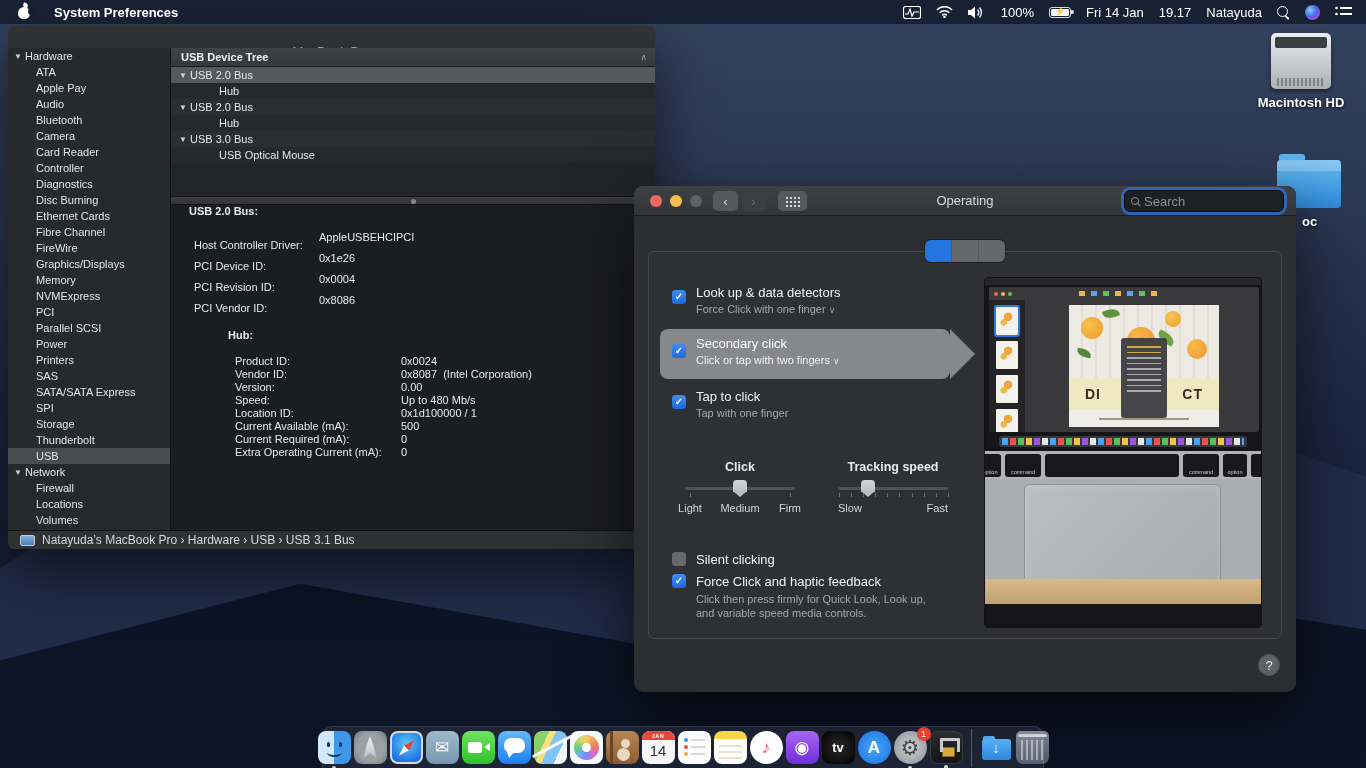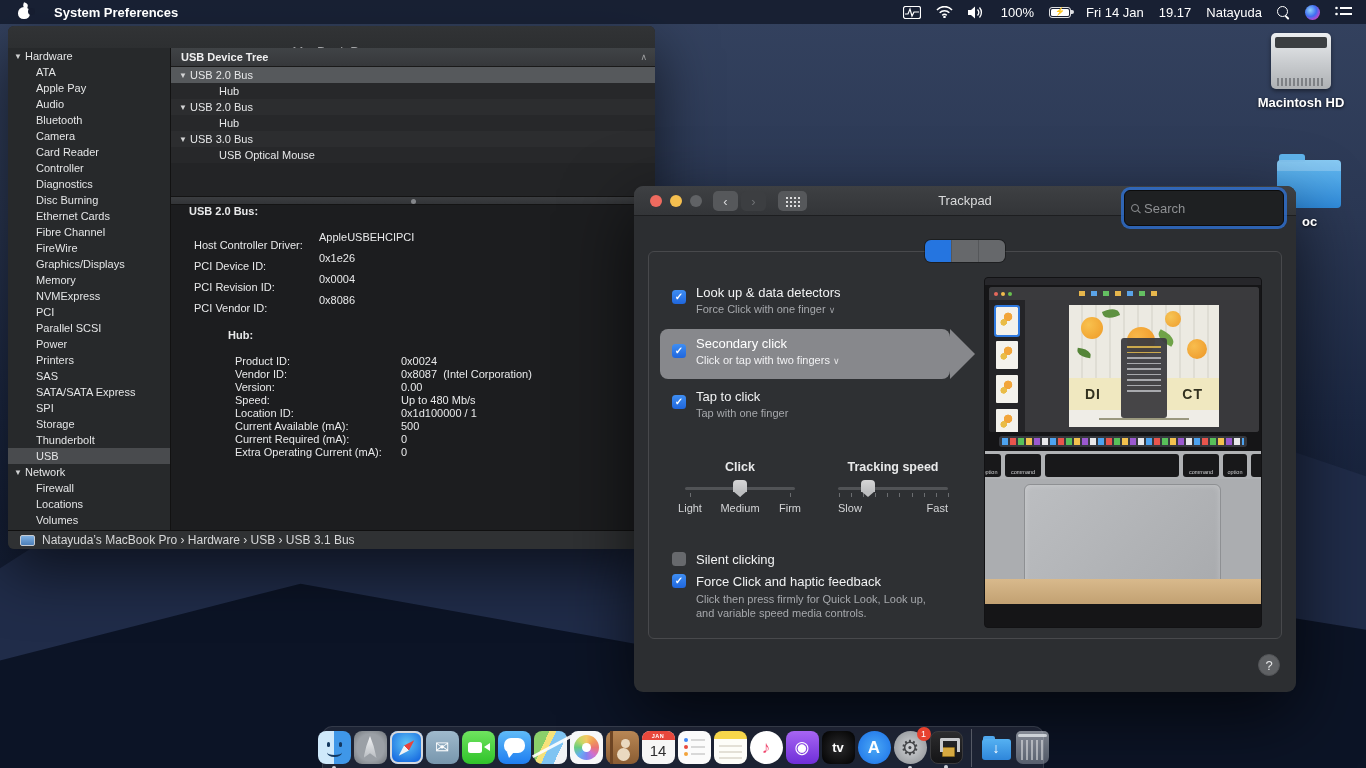--- a/index.html
+++ b/index.html
@@ -79,21 +79,21 @@
             background:#2c2e31; box-shadow:0 24px 70px rgba(0,0,0,.65); color:#eceded; }
   .tp-title { position:absolute; left:0; top:0; right:0; height:30px; background:linear-gradient(#3e4043,#333538); border-bottom:1px solid #1d1e20; }
   .tp-title .tl.red { background:#ee6a5f; } .tp-title .tl.yel { background:#f5bf4f; } .tp-title .tl.gray { background:#606265; }
   .tp-title .tl { position:absolute; top:9px; }
   .nav-btn { position:absolute; top:5px; width:25px; height:20px; border-radius:5px; background:#56585b; color:#d8d9da; font-size:13px;
              display:flex; align-items:center; justify-content:center; }
   .nav-btn.disabled { background:#3c3e41; color:#6f7174; }
   .grid-btn { position:absolute; left:144px; top:5px; width:29px; height:20px; border-radius:5px; background:#56585b; display:flex; align-items:center; justify-content:center; }
   .grid-btn i { width:15px; height:11px; background-image:radial-gradient(circle,#dcdcdd 1px,transparent 1.3px); background-size:4px 4px; }
   .tp-title-text { position:absolute; left:0; right:0; top:7px; text-align:center; color:#d9dadb; font-size:13px; }
-  .tp-search { position:absolute; right:12px; top:4px; width:160px; height:36px; border-radius:6px; background:#1e2022;
+  .tp-search { position:absolute; right:12px; top:4px; width:160px; height:22px; border-radius:6px; background:#1e2022;
                border:1px solid #0c0c0c; box-shadow:0 0 0 3px rgba(45,116,220,.75); display:flex; align-items:center; }
   .tp-search .mag { width:9px; height:9px; position:relative; margin:0 4px 0 6px; flex:none; }
   .tp-search .mag::before { content:''; position:absolute; left:0; top:0; width:6px; height:6px; border:1.4px solid #8e9093; border-radius:50%; }
   .tp-search .mag::after { content:''; position:absolute; left:6.5px; top:6.5px; width:3.5px; height:1.4px; background:#8e9093; transform:rotate(45deg); transform-origin:0 0; }
   .tp-search input { background:transparent; border:none; outline:none; color:#e8e8e8; font-size:13px; width:120px; font-family:"Liberation Sans",sans-serif; }
   .tp-search input::placeholder { color:#8e9093; }
   .tp-box { position:absolute; left:14px; top:65px; width:634px; height:388px; border:1px solid #48494c; border-radius:6px; background:#2e3033; }
   .tp-tabs { position:absolute; left:50%; transform:translateX(-50%); top:54px; height:22px; display:flex; border-radius:6px; overflow:hidden;
              box-shadow:0 0 0 1px rgba(0,0,0,.35); z-index:2; }
   .tp-tab { background:#66686b; color:#fff; font-size:13px; padding:0 13px; display:flex; align-items:center; border-right:1px solid #55575a; }
@@ -575,21 +575,21 @@
   <div class="tp-win">
     <div class="tp-title">
       <span class="tl red" style="left:16px"></span>
       <span class="tl yel" style="left:36px"></span>
       <span class="tl gray" style="left:56px"></span>
       <span class="nav-btn" style="left:79px">‹</span>
       <span class="nav-btn disabled" style="left:107px">›</span>
       <span class="grid-btn">
           <i></i>
         </span>
-      <span class="tp-title-text">Trackpad</span>
+      <span class="tp-title-text">Operating</span>
       <span class="tp-search">
         <i class="mag"></i>
         <input placeholder="Search" style="">
       </span>
     </div>
 
     <div class="tp-box"></div>
     <div class="tp-tabs">
 
     <span class="tp-tab selected"></span>

